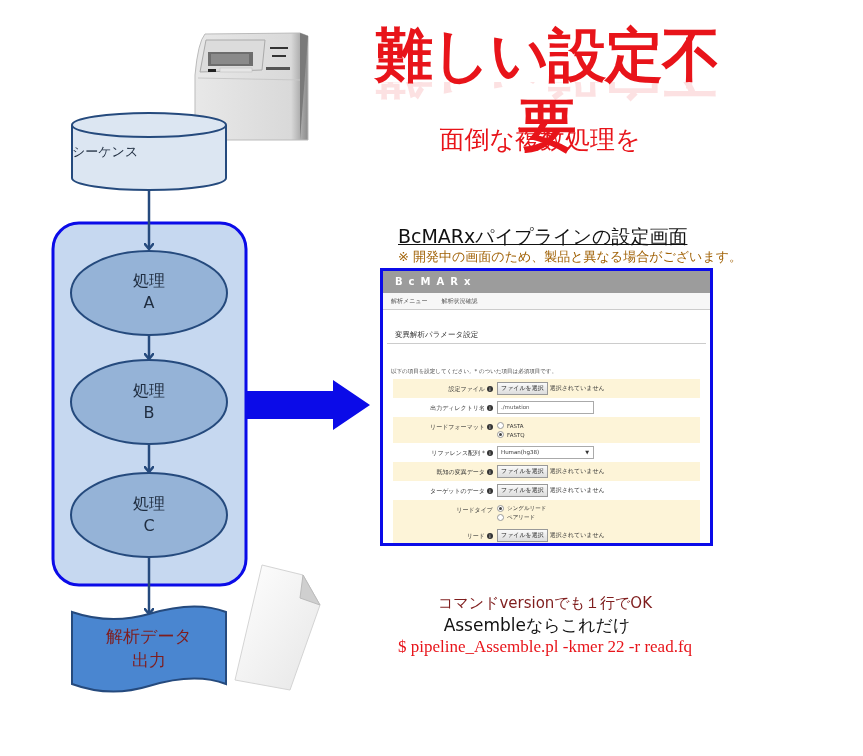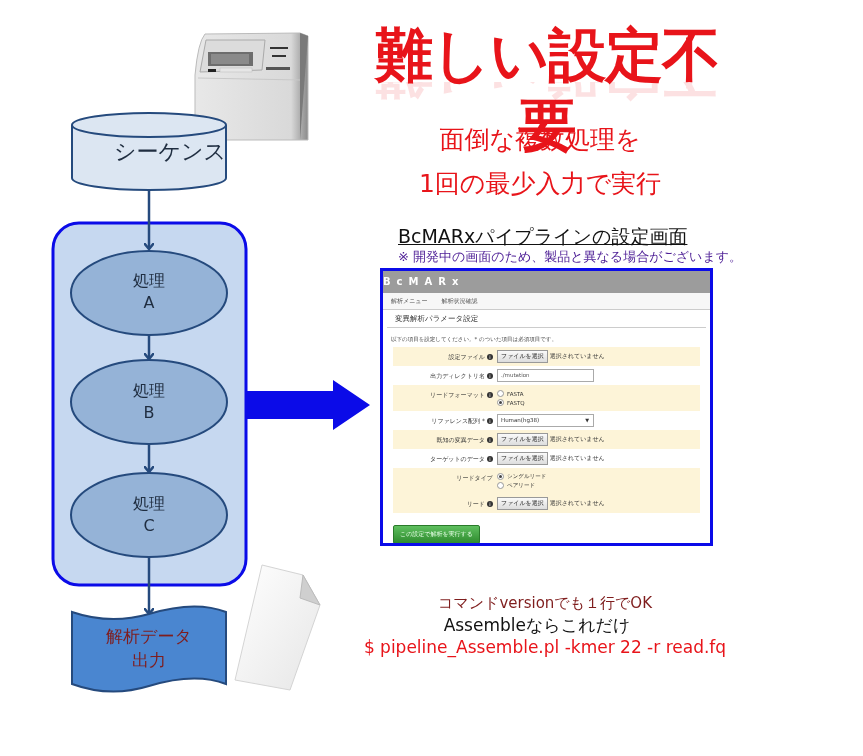--- a/index.html
+++ b/index.html
@@ -9,33 +9,33 @@
 
   
   .headline { left:352px; top:20px; width:390px; text-align:center; font-size:58px; font-weight:bold;
               color:#e8141a; letter-spacing:-1px; line-height:70px; }
   .headline-reflect { left:352px; top:82px; width:390px; text-align:center; font-size:58px; font-weight:bold;
               color:#e8141a; letter-spacing:-1px; line-height:70px; transform:scaleY(-1); opacity:0.12;
               height:24px; overflow:hidden; }
   .sub { left:360px; top:118px; width:360px; text-align:center; font-size:25px; color:#e8141a;
          line-height:44px; }
   .caption-title { left:398px; top:224px; font-size:19px; color:#111; white-space:nowrap;text-decoration:underline; }
-  .caption-note { left:398px; top:248px; font-size:13px; color:#4c1d95; white-space:nowrap; }
+  .caption-note { left:398px; top:248px; font-size:13px; color:#a16207; white-space:nowrap; }
 
   
   .flow { left:0; top:0; }
 
   
   .shot { left:380px; top:268px; width:327px; height:272px; border:3px solid #0b0be8; background:#fff;
           overflow:hidden; font-size:6px; color:#333; }
   .shot .brand { height:22px; background:#9c9c9c; color:#fff; font-weight:bold; font-size:10px;
-                 letter-spacing:6px; padding-left:0; line-height:22px; }
+                 letter-spacing:6px; padding-left:12px; line-height:22px; }
   .shot .menu { height:16px; background:#f7f7f7; border-bottom:1px solid #ccc; display:flex; gap:14px;
                 padding-left:8px; line-height:16px; font-size:6px; color:#555; }
-  .shot .ptitle { padding:4px 8px 3px; font-size:7.5px; color:#333; border-bottom:1px solid #ccc; margin:0 4px; }
+  .shot .ptitle { padding:4px 8px 3px; font-size:7.5px; color:#333; border-bottom:1px solid #ccc; margin:16px 4px; }
   .shot .intro { padding:8px 8px 4px; font-size:5.5px; color:#444; }
   .rows { margin:0 10px; }
   .row { display:flex; align-items:flex-start; padding:3px 0; }
   .row.alt { background:#fdf4d8; }
   .row .lbl { width:100px; text-align:right; font-size:6px; color:#333; padding-right:4px; padding-top:3px; }
   .row .info { display:inline-block; width:6px; height:6px; border-radius:50%; background:#333; color:#fff;
                font-size:5px; line-height:6px; text-align:center; margin-left:2px; vertical-align:middle; }
   .row .ctl { flex:1; font-size:6px; }
   .filebtn { display:inline-block; border:1px solid #999; background:linear-gradient(#fafafa,#ddd);
              padding:1px 3px; font-size:6px; color:#222; }
@@ -47,31 +47,30 @@
   .selectbox .caret { position:absolute; right:4px; top:0; font-size:5px; }
   .radio { display:flex; align-items:center; gap:3px; font-size:5.5px; color:#333; margin:2px 0; }
   .radio .dot { width:5px; height:5px; border-radius:50%; border:1px solid #999; background:#fff; position:relative; }
   .radio .dot.on::after { content:""; position:absolute; left:1px; top:1px; width:3px; height:3px; border-radius:50%; background:#444; }
   .runbtn { margin:12px 0 0 10px; display:inline-block; background:linear-gradient(#5fbf5f,#2e8b2e);
             color:#e8ffe8; font-size:6px; padding:4px 6px; border-radius:2px; border:1px solid #2a7a2a; }
 
   
   .cmd1 { left:330px; top:592px; width:430px; text-align:center; font-size:15px; color:#7f1d1d; line-height:22px; }
   .cmd2 { left:322px; top:614px; width:430px; text-align:center; font-size:17px; color:#111; line-height:22px; }
-  .cmd3 { left:330px; top:636px; width:430px; text-align:center; font-size:17px; color:#e8141a; line-height:22px; }
+  .cmd3 { left:330px; top:636px; width:430px; text-align:center; font-size:17px; color:#e8141a; line-height:22px;font-family:Liberation Serif, serif; }
 </style>
 </head>
 <body>
 
 <div class="abs headline">難しい設定不要</div>
 <div class="abs headline-reflect">難しい設定不要</div>
 
 <div class="abs sub">
   <div>面倒な複数処理を</div>
-  <div>1回の最少入力で実行</div>
 </div>
 
 <svg class="abs flow" width="863" height="756">
   <defs>
     <marker id="ah" markerWidth="10" markerHeight="10" refX="6" refY="5" orient="auto" markerUnits="userSpaceOnUse">
       <path d="M0,0 L6,5 L0,10" fill="none" stroke="#254a7d" stroke-width="2.5"></path>
     </marker>
     <linearGradient id="machineGrad" x1="0" x2="1">
       <stop offset="0" stop-color="#e8e8e8"></stop>
         <stop offset="0.85" stop-color="#d9d9d9"></stop>
@@ -116,21 +115,21 @@
   <path d="M72,612 Q110,625 149,614 Q195,600 226,612 L226,684 Q195,672 149,686 Q110,698 72,684 Z" fill="#4a86d0" stroke="#254a7d" stroke-width="2"></path>
 
   <g>
     <path d="M235,680 L262,565 L303,575 L320,605 L290,690 Z" fill="url(#docGrad)" stroke="#d4d4d4"></path>
     <path d="M303,575 L300,598 L320,605 Z" fill="#cfcfcf" stroke="#bbb"></path>
   </g>
 
   <path d="M247,391 L333,391 L333,380 L370,405 L333,430 L333,419 L247,419 Z" fill="#0b0be8"></path>
 </svg>
 
-<div class="abs" style="left:72px;top:140px;width:154px;text-align:right;font-size:22px;color:#1f2d40;line-height:24px;">
+<div class="abs" style="left:72px;top:140px;width:154px;text-align:left;font-size:13px;color:#1f2d40;line-height:24px;">
   <div>シーケンス</div>
 </div>
 
 <div class="abs" style="left:71px;top:270px;width:156px;text-align:center;font-size:16px;color:#1f2d40;line-height:22px;">
   <div>処理</div>
   <div>A</div>
 </div>
 <div class="abs" style="left:71px;top:380px;width:156px;text-align:center;font-size:16px;color:#1f2d40;line-height:22px;">
   <div>処理</div>
   <div>B</div>

